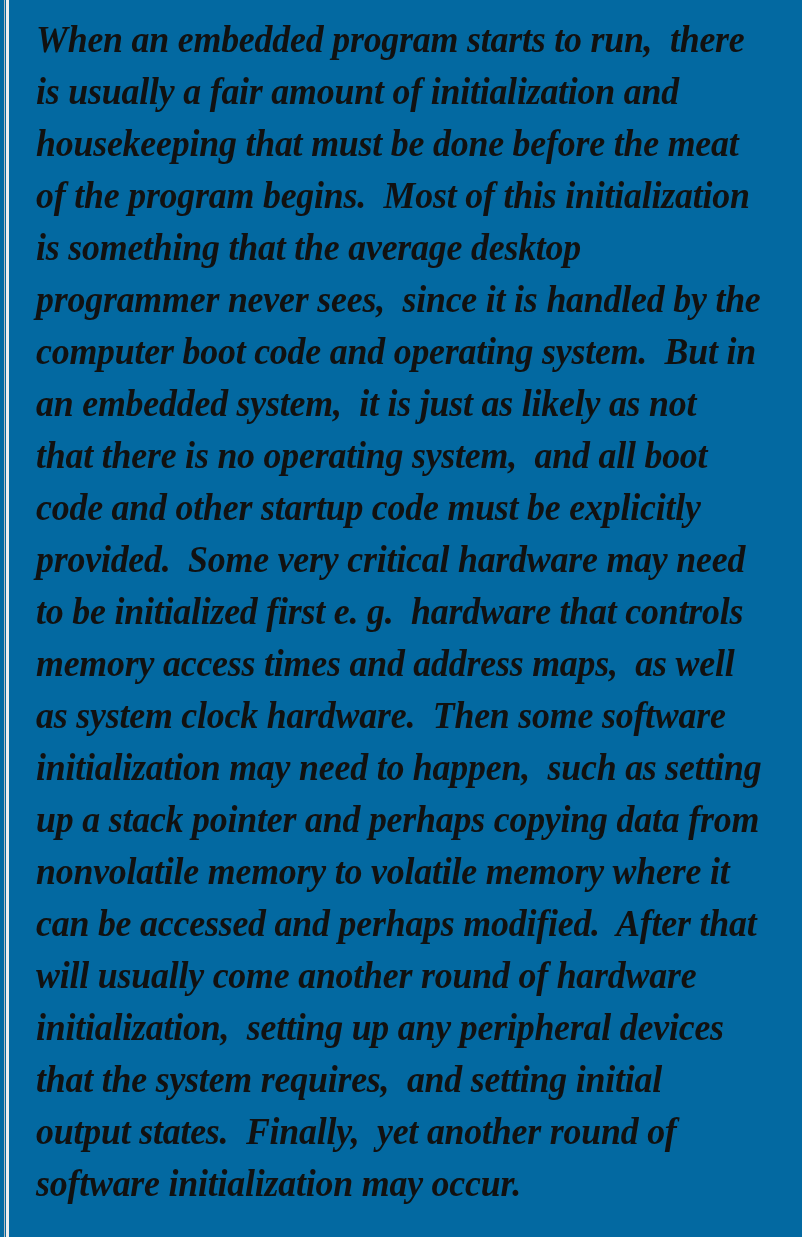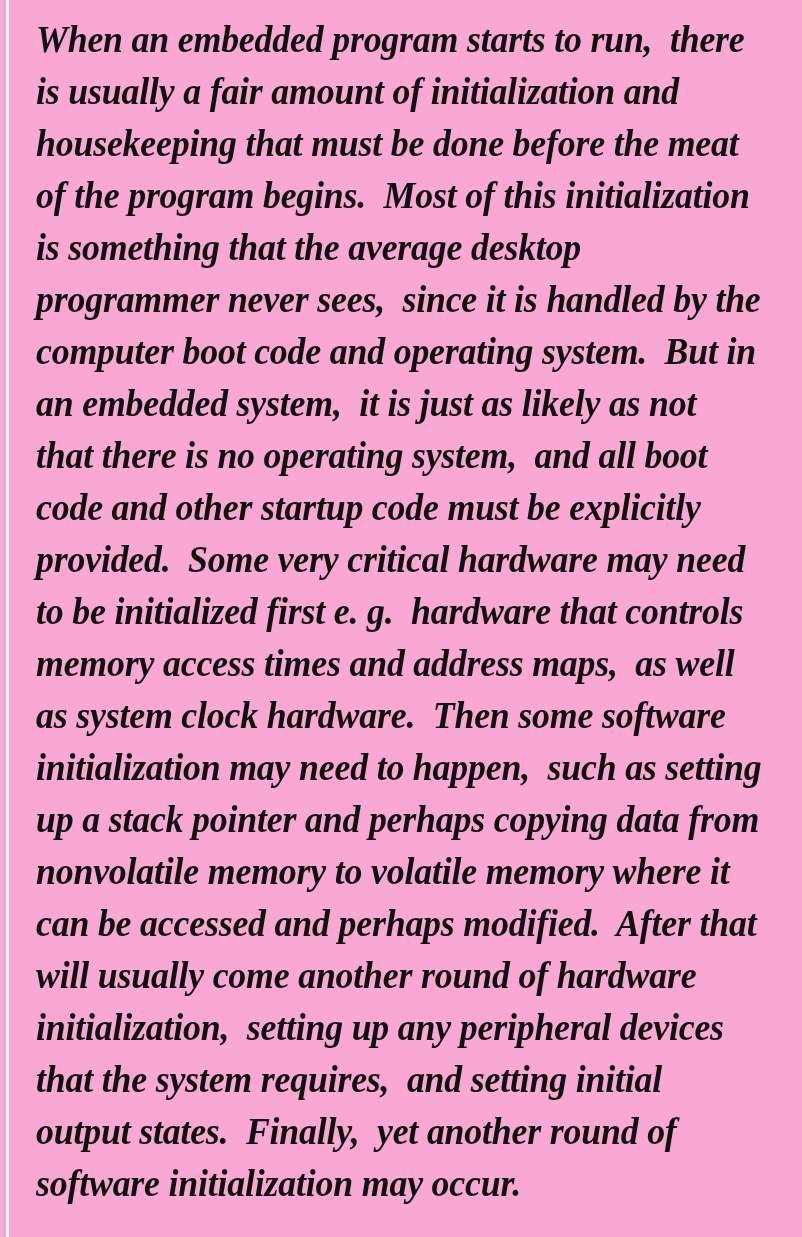--- a/index.html
+++ b/index.html
@@ -10,21 +10,21 @@
   }
 
   body {
     font-family: "Liberation Serif", "DejaVu Serif", serif;
   }
 
   .page {
     position: relative;
     width: 802px;
     height: 1237px;
-    background: #f9a8d4;
+    background: #0369a1;
     overflow: hidden;
     box-sizing: border-box;
     padding-left: 13px;
   }
 
   
   .left-rule {
     position: absolute;
     left: 4px;
     top: 0;

